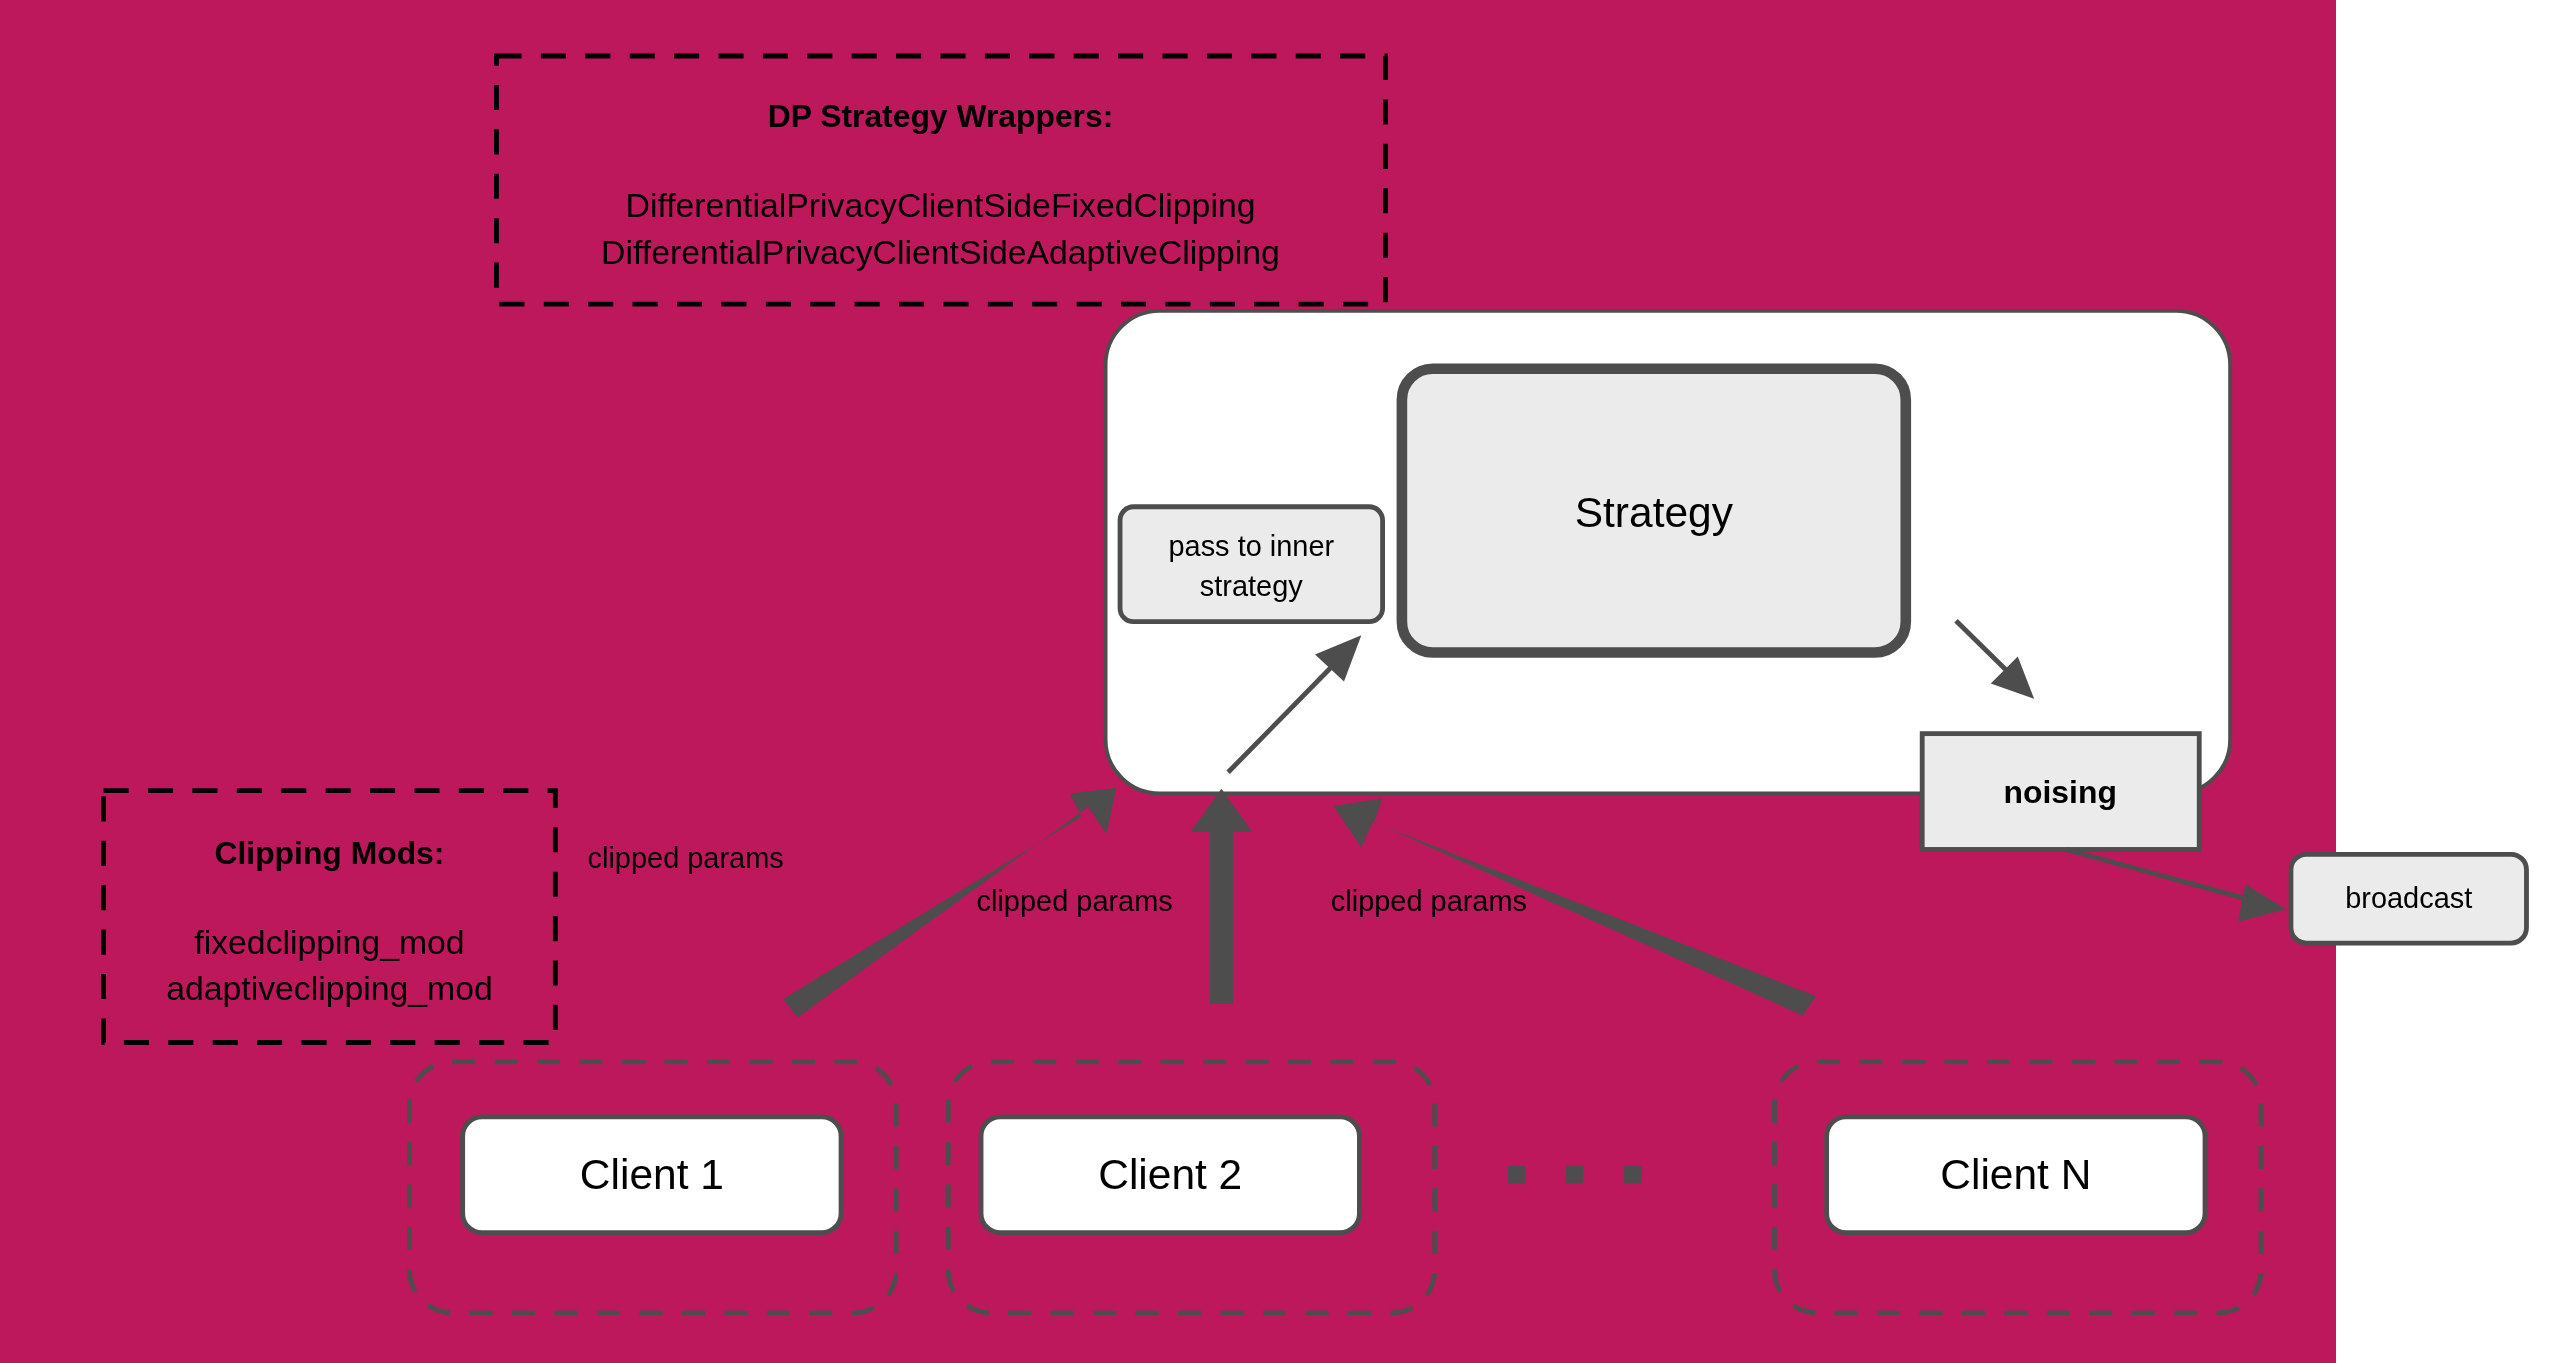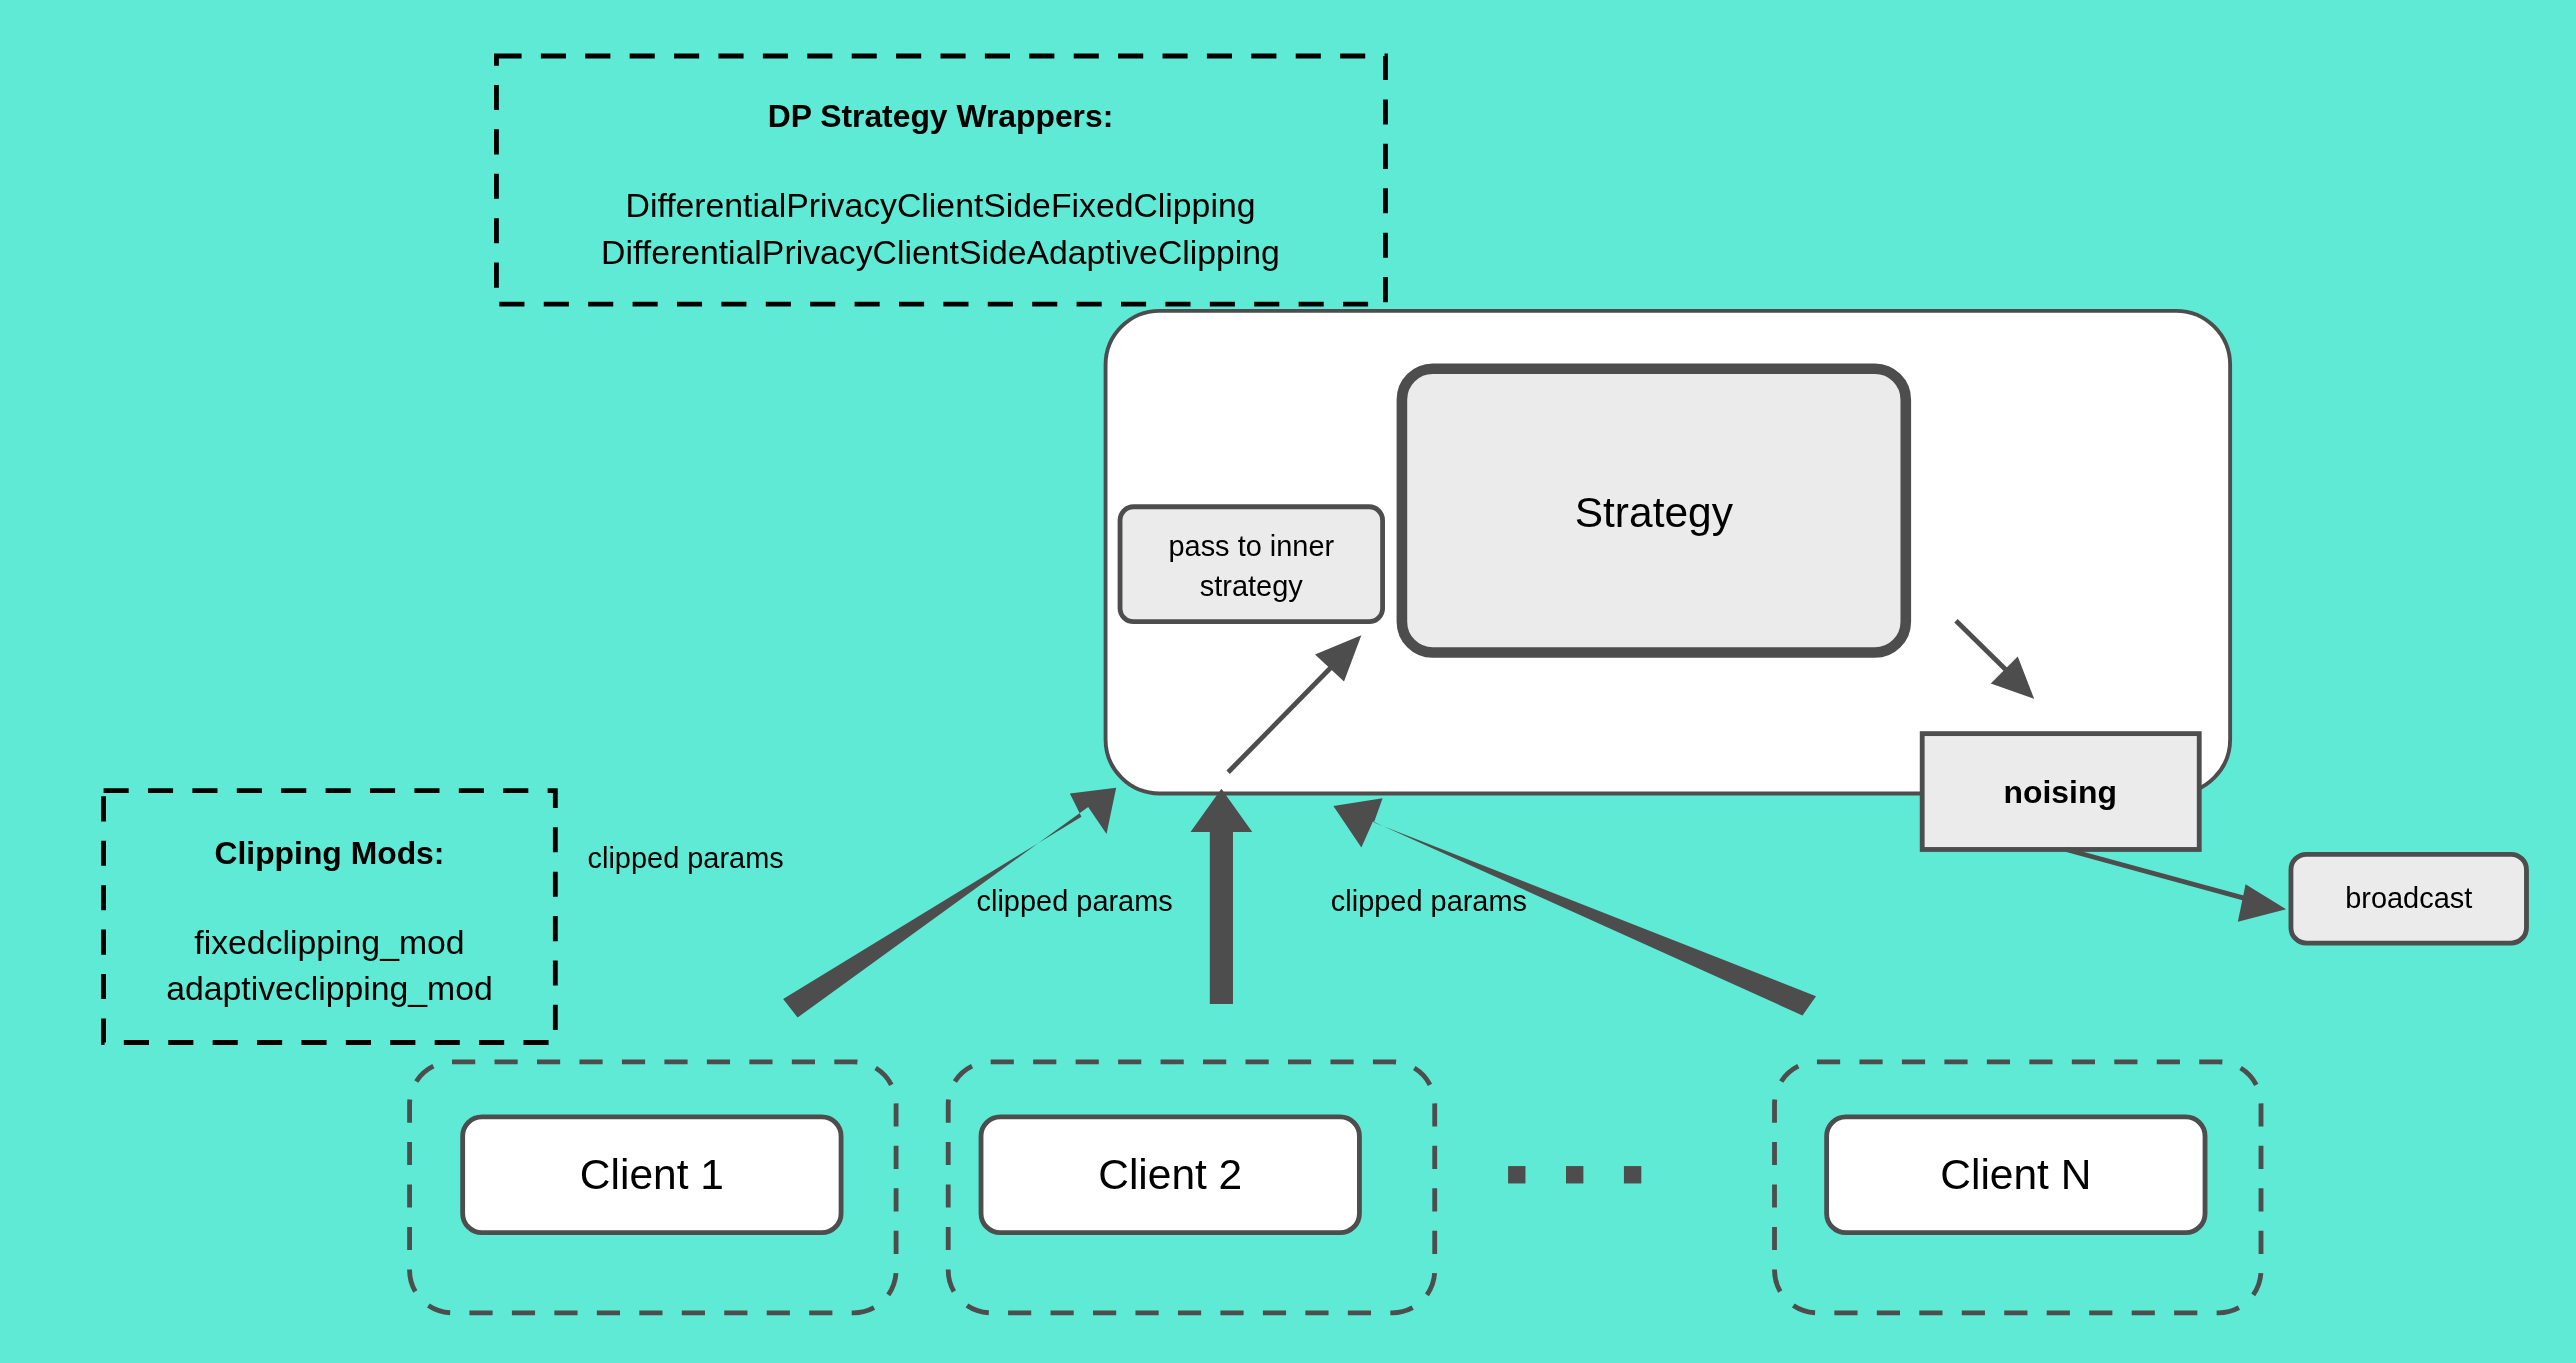--- a/index.html
+++ b/index.html
@@ -8,23 +8,23 @@
     background: #ffffff;
   }
   body {
     width: 2576px;
     height: 1363px;
     overflow: hidden;
     font-family: "Liberation Sans", sans-serif;
   }
   #diagram-root {
     position: relative;
-    width: 2576px;
+    width: 2336px;
     height: 1363px;
-    background: #5eead4;
+    background: #be185d;
   }
   svg.canvas {
     position: absolute;
     left: 0;
     top: 0;
     width: 2576px;
     height: 1363px;
     display: block;
   }
   .dash-box {

